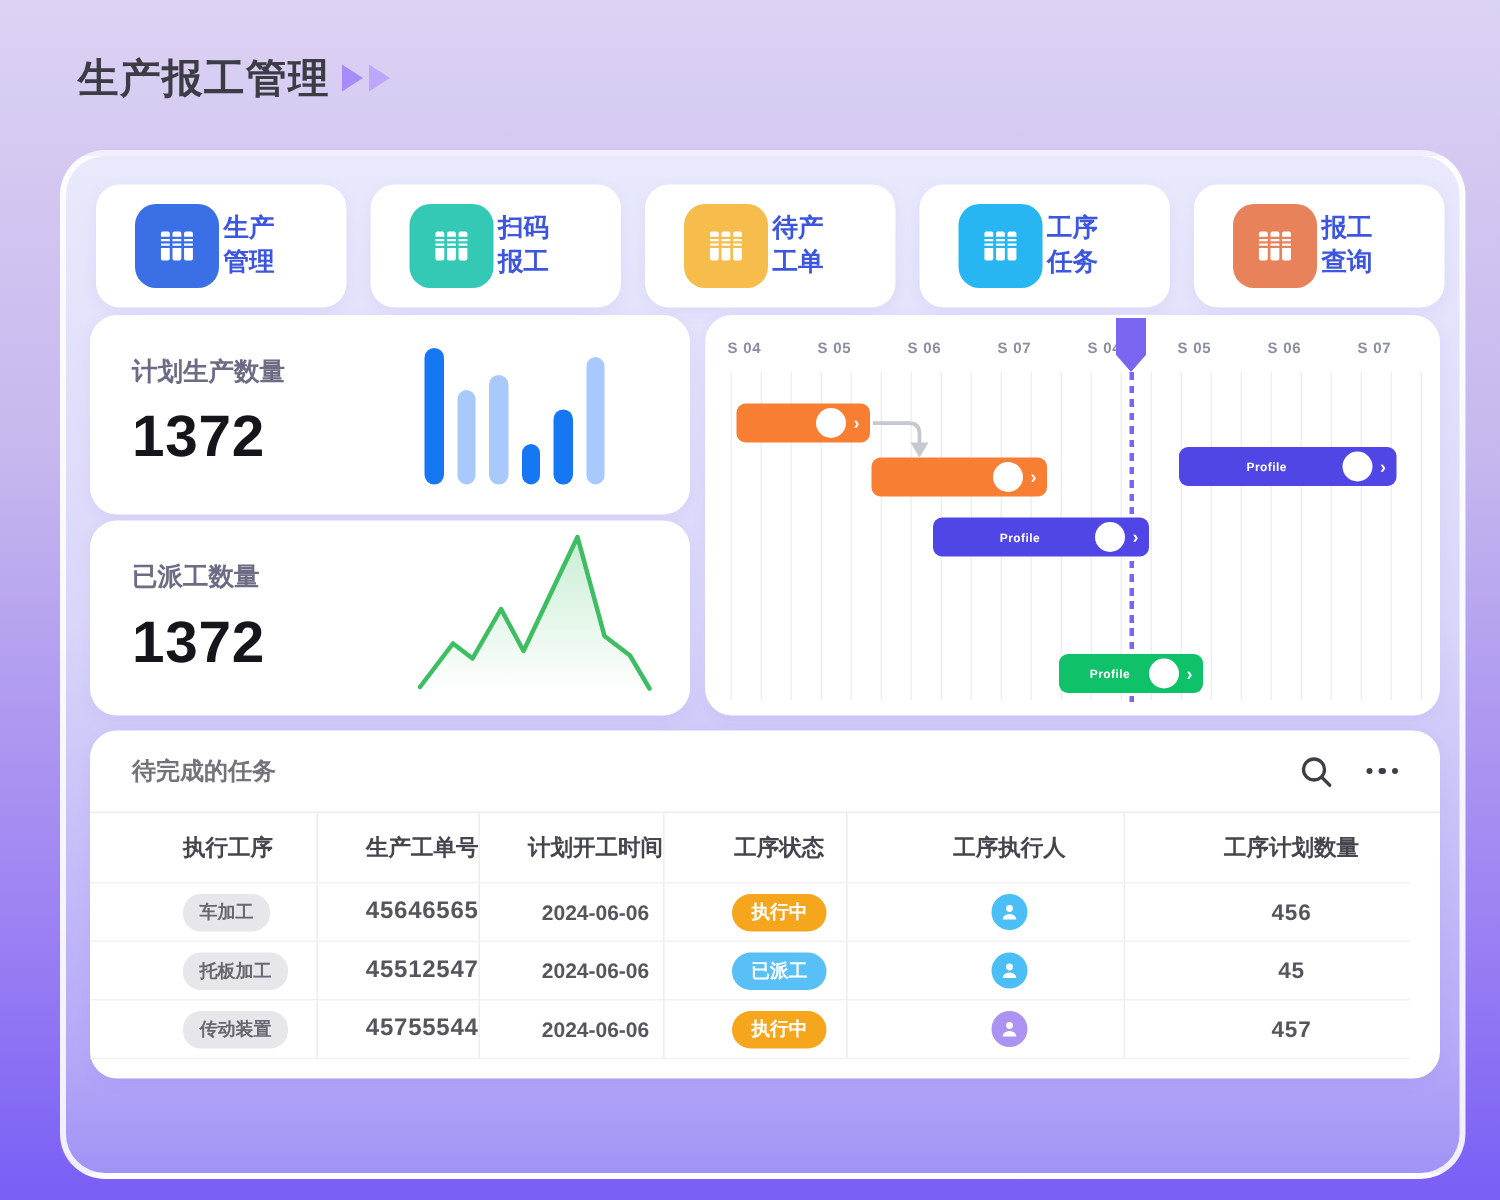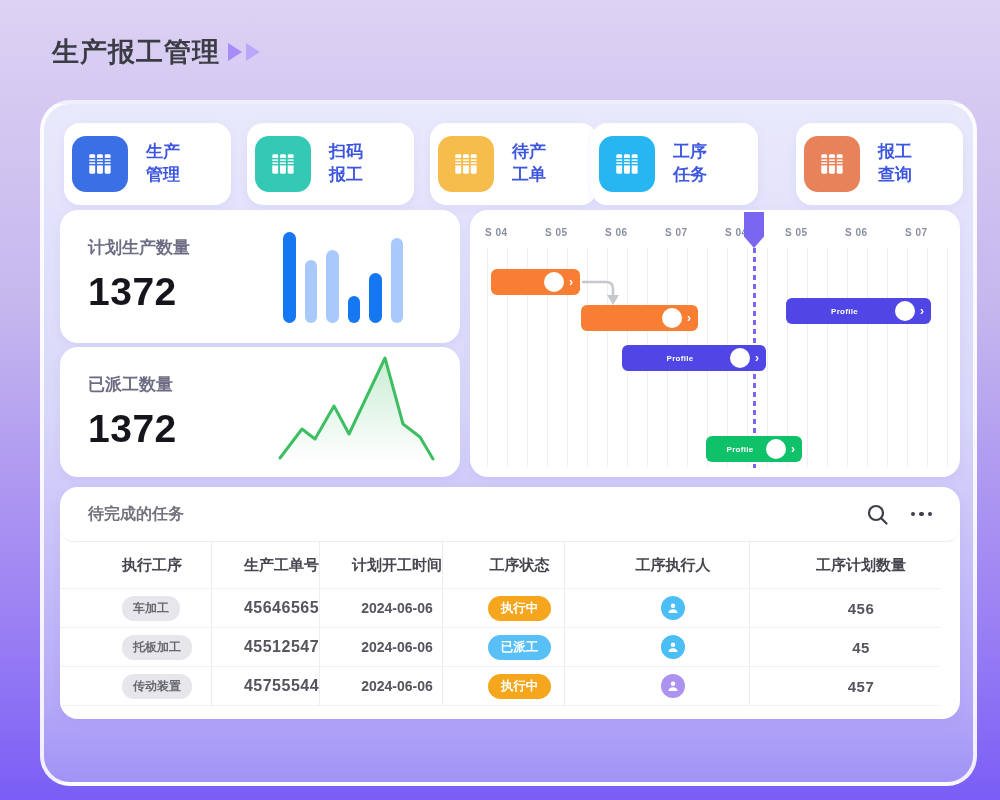--- a/index.html
+++ b/index.html
@@ -14,21 +14,21 @@
   .arrow.a2{border-left-color:#bda7fa;margin-left:-4px;}
   .container{
     position:absolute;left:40px;top:100px;width:937px;height:686px;
     border-radius:30px;border:4px solid rgba(255,255,255,0.85);
     background:linear-gradient(180deg,#e9e9fc 0%,#d9d7f9 45%,#b5a9f7 88%,#a193f6 100%);
     box-sizing:border-box;
   }
   .card{position:absolute;background:#ffffff;border-radius:18px;box-shadow:0 3px 10px rgba(110,90,220,0.07);}
   
   .nav-card{position:absolute;top:19px;width:167px;height:82px;background:#fff;border-radius:16px;
-    display:flex;align-items:center;gap:18px;padding-left:8px;box-sizing:border-box;cursor:pointer;
+    display:flex;align-items:center;gap:3px;padding-left:26px;box-sizing:border-box;cursor:pointer;
     box-shadow:0 3px 10px rgba(110,90,220,0.07);}
   .nav-icon{width:56px;height:56px;border-radius:14px;display:flex;align-items:center;justify-content:center;flex:0 0 auto;}
   .nav-label{display:flex;flex-direction:column;font-size:17px;font-weight:700;color:#3d56e0;line-height:1.35;}
   
   .stat-card{left:16px;width:400px;}
   .stat-label{position:absolute;left:28px;top:26px;font-size:17px;font-weight:600;color:#6c6c84;}
   .stat-value{position:absolute;left:28px;top:60px;font-size:39px;font-weight:800;color:#15151b;letter-spacing:0.5px;}
   .bar-chart{position:absolute;left:223px;bottom:20px;width:120px;height:95px;display:flex;align-items:flex-end;gap:9px;}
   .bar{width:13px;border-radius:7px;}
   .line-chart{position:absolute;left:218px;top:8px;}
@@ -43,21 +43,21 @@
     background:repeating-linear-gradient(180deg,#7a66f0 0 5px,transparent 5px 9px);}
   .g-connector{position:absolute;left:0;top:0;z-index:1;}
   .g-bar{position:absolute;height:26px;border-radius:6px;display:flex;align-items:center;z-index:2;cursor:pointer;
     padding:0 7px 0 8px;box-sizing:border-box;}
   .g-bar-label{flex:1;text-align:center;font-size:8px;font-weight:700;color:#fff;letter-spacing:0.3px;}
   .g-circle{width:20px;height:20px;border-radius:50%;background:#fff;flex:0 0 auto;margin-right:5px;}
   .g-chev{color:#fff;font-size:12px;font-weight:800;line-height:1;}
   
   .tasks-panel{left:16px;top:383px;width:900px;height:232px;}
   .panel-head{position:absolute;left:0;top:0;width:100%;height:55px;display:flex;align-items:center;
-    justify-content:space-between;padding:0 28px;box-sizing:border-box;border-bottom:1px solid #ececf1;border-radius:14px;}
+    justify-content:space-between;padding:0 28px;box-sizing:border-box;border-bottom:1px solid #ececf1;}
   .panel-title{font-size:16px;font-weight:600;color:#73737d;}
   .panel-actions{display:flex;align-items:center;gap:22px;}
   .dots{display:flex;gap:4px;cursor:pointer;}
   .dots span{width:4.5px;height:4.5px;border-radius:50%;background:#3e3e48;display:block;}
   .task-table{position:absolute;left:0;top:55px;width:880px;}
   .t-row{display:grid;grid-template-columns:152px 108px 123px 122px 185px 190px;align-items:center;}
   .t-head{height:46px;}
   .t-body-row{height:38px;border-top:1px solid #f1f1f5;}
   .t-body-row:last-child{border-bottom:1px solid #f1f1f5;}
   .t-cell{height:100%;display:flex;align-items:center;justify-content:center;box-sizing:border-box;margin-left:32px;}
@@ -129,21 +129,21 @@
             <line x1="3" y1="11.8" x2="25" y2="11.8" stroke="currentColor" stroke-width="1.4"></line>
             <line x1="3" y1="14.6" x2="25" y2="14.6" stroke="currentColor" stroke-width="1.4"></line>
           </g>
         </svg>
     </div>
     <div class="nav-label">
         <span>待产</span>
         <span>工单</span>
       </div>
   </div>
-  <div class="nav-card" style="left:547px">
+  <div class="nav-card" style="left:569px">
     <div class="nav-icon" style="background: rgb(39, 182, 242); color: rgb(39, 182, 242);">
       <svg width="30" height="30" viewBox="0 0 28 28">
           <g>
             <rect x="4" y="5" width="5.5" height="18" rx="1.2" fill="#fff"></rect>
             <rect x="11.2" y="5" width="5.5" height="18" rx="1.2" fill="#fff"></rect>
             <rect x="18.4" y="5" width="5.5" height="18" rx="1.2" fill="#fff"></rect>
             <line x1="3" y1="9" x2="25" y2="9" stroke="currentColor" stroke-width="1.4"></line>
             <line x1="3" y1="11.8" x2="25" y2="11.8" stroke="currentColor" stroke-width="1.4"></line>
             <line x1="3" y1="14.6" x2="25" y2="14.6" stroke="currentColor" stroke-width="1.4"></line>
           </g>

